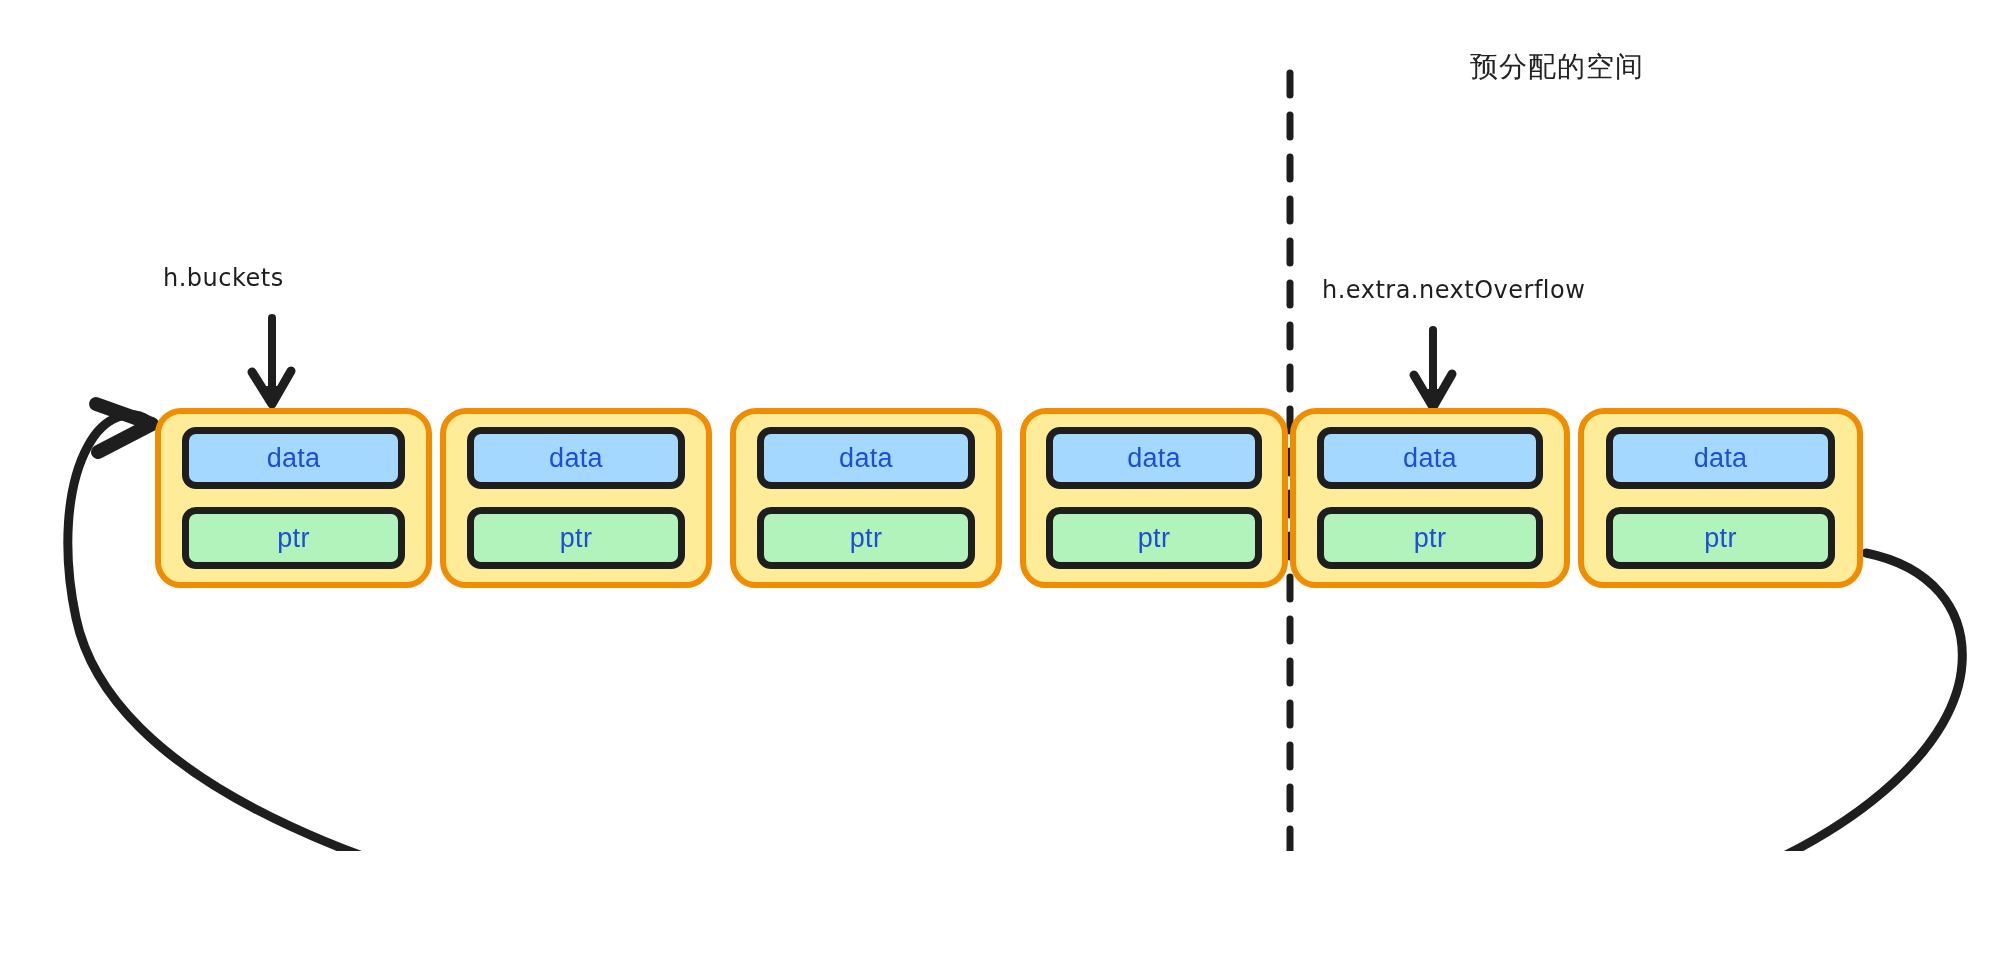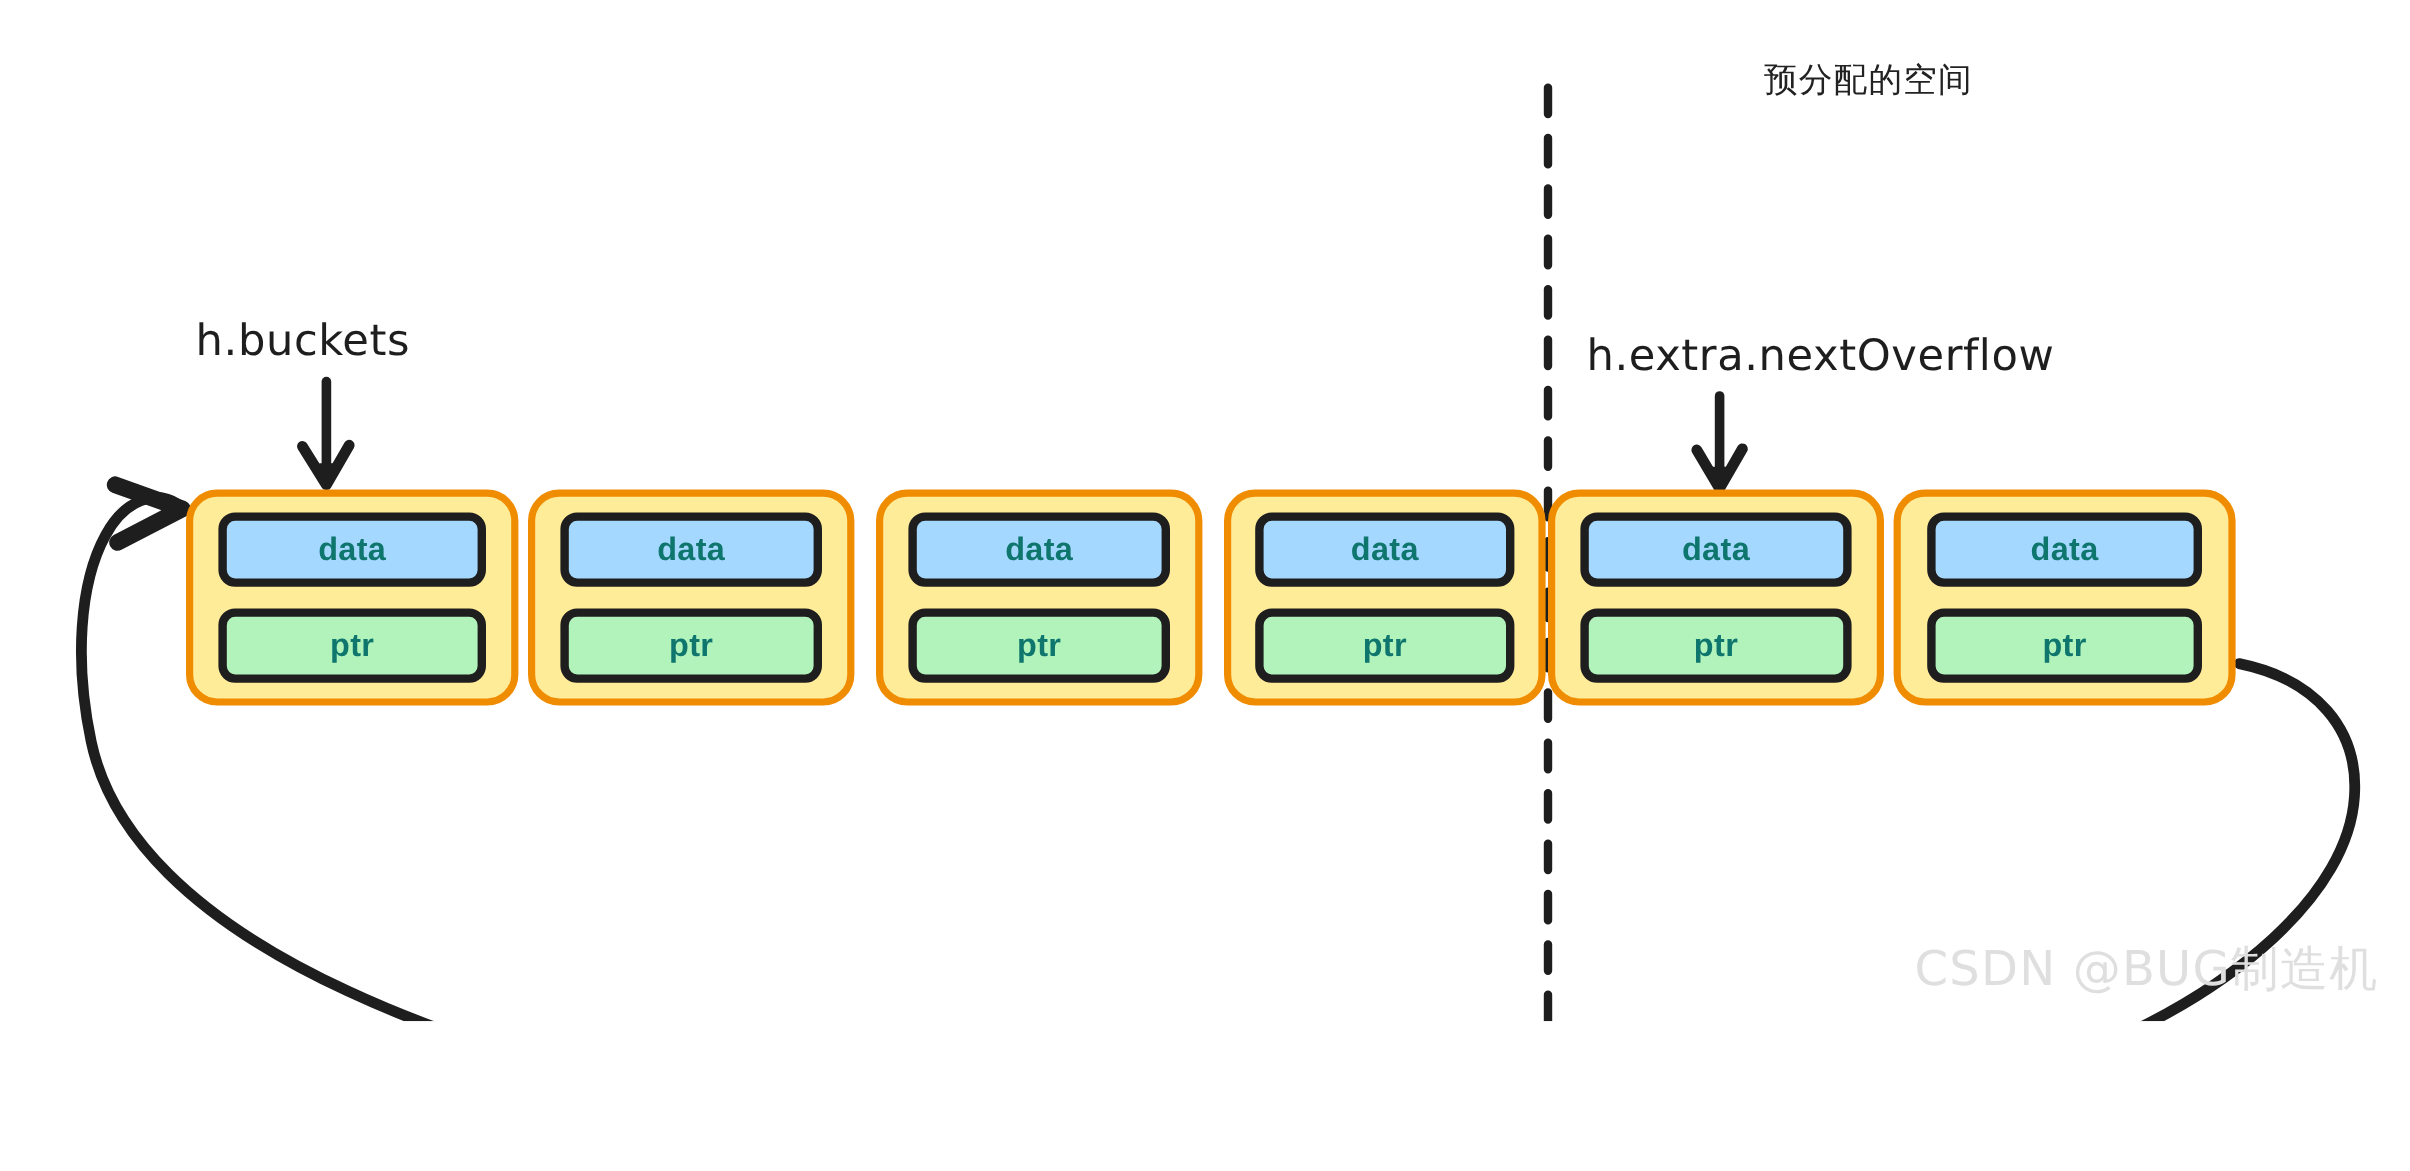--- a/index.html
+++ b/index.html
@@ -43,33 +43,32 @@
   .slot {
     box-sizing: border-box;
     width: 84%;
     height: 62px;
     border: 7px solid #1e1e1e;
     border-radius: 14px;
     display: flex;
     align-items: center;
     justify-content: center;
     font-size: 27px;
-    color: #0f766e;
+    color: #1d4ed8;
     letter-spacing: 0.3px;
     font-family: "Liberation Sans", sans-serif;
-    font-weight: bold;
   }
   .slot.data { background: #a5d8ff; }
   .slot.ptr  { background: #b2f2bb; }
 
   
   .hand-label {
     position: absolute;
     font-family: "DejaVu Sans", sans-serif;
-    font-size: 36px;
+    font-size: 24px;
     color: #1e1e1e;
     white-space: nowrap;
     letter-spacing: 0.5px;
   }
   .cjk-label {
     position: absolute;
     font-family: "DejaVu Sans", sans-serif;
     font-size: 28px;
     color: #222222;
     white-space: nowrap;
@@ -153,15 +152,14 @@
   <div class="bucket" style="left:1290px; top:408px; width:280px; height:180px;">
     <div class="slot data">data</div>
     <div class="slot ptr">ptr</div>
   </div>
 
   <div class="bucket" style="left:1578px; top:408px; width:285px; height:180px;">
     <div class="slot data">data</div>
     <div class="slot ptr">ptr</div>
   </div>
 
-  <div class="watermark">CSDN @BUG制造机</div>
 
 </div>
 
 </body></html>

